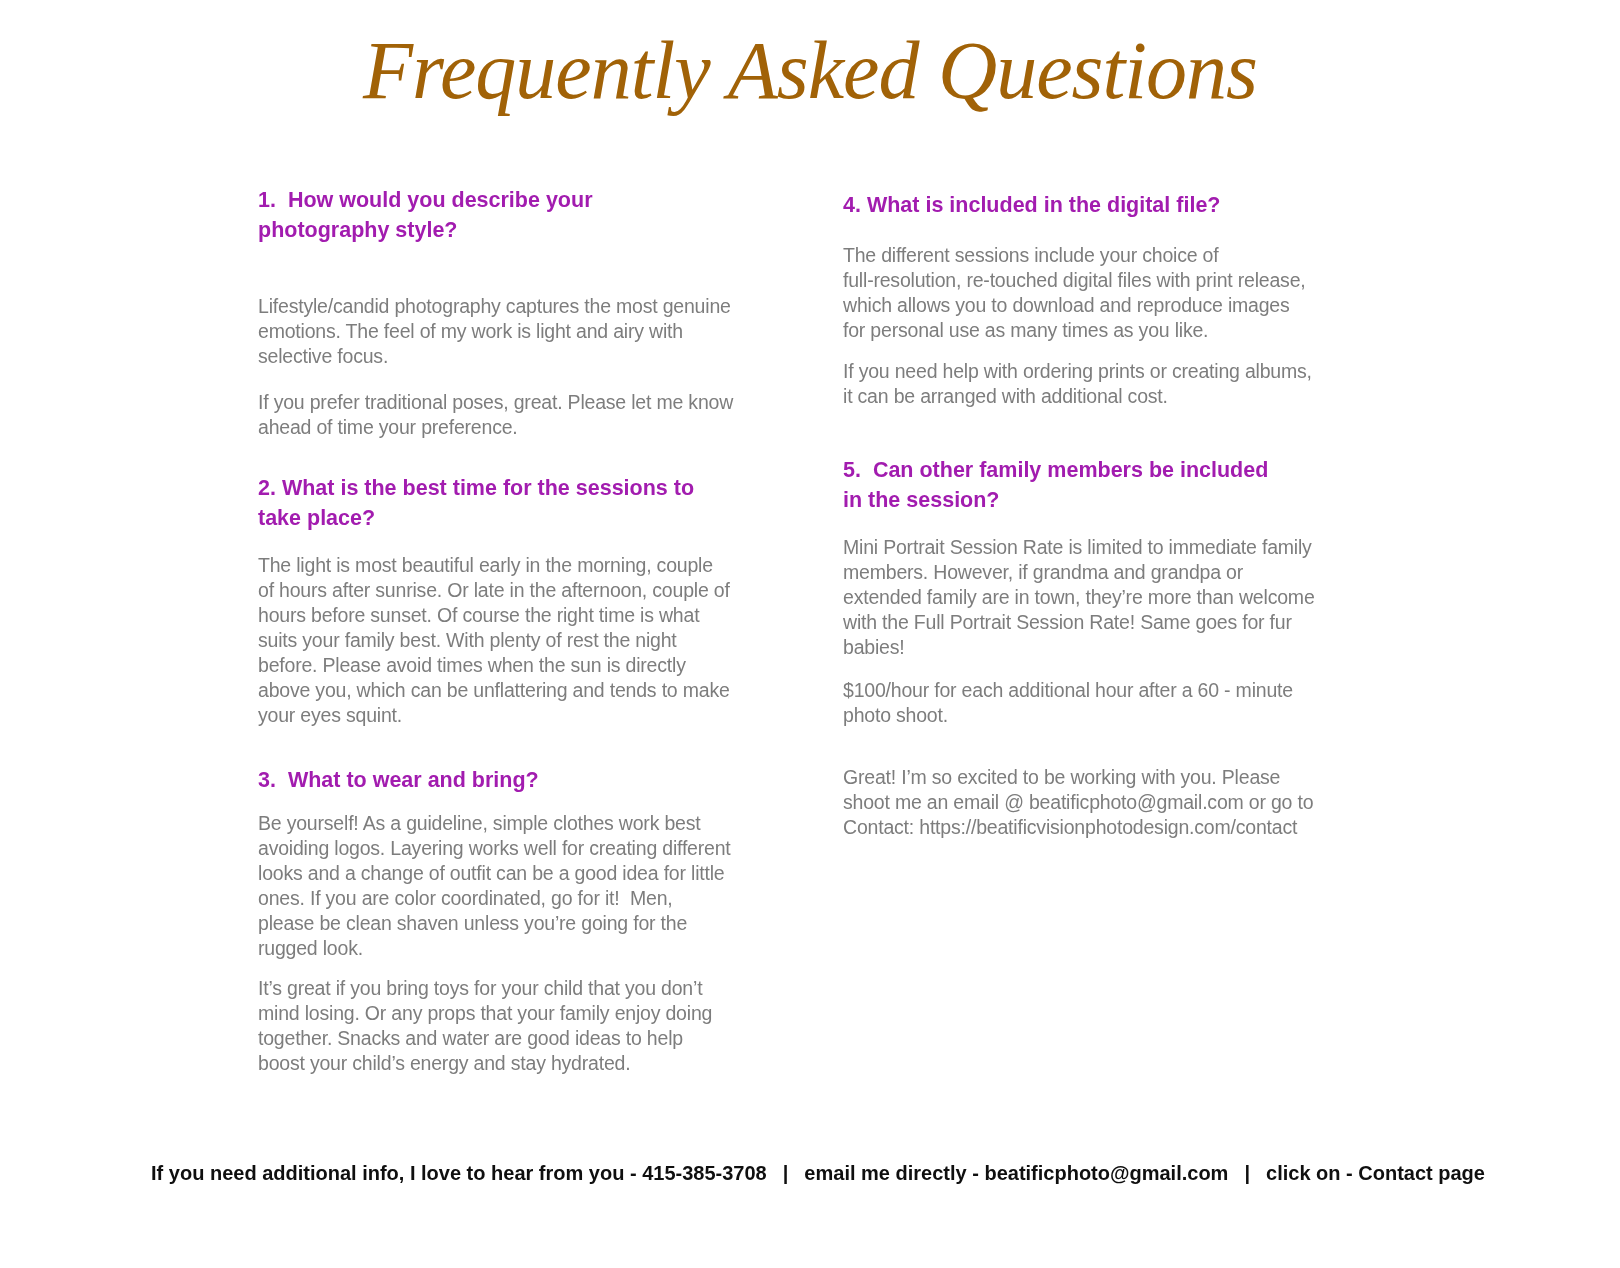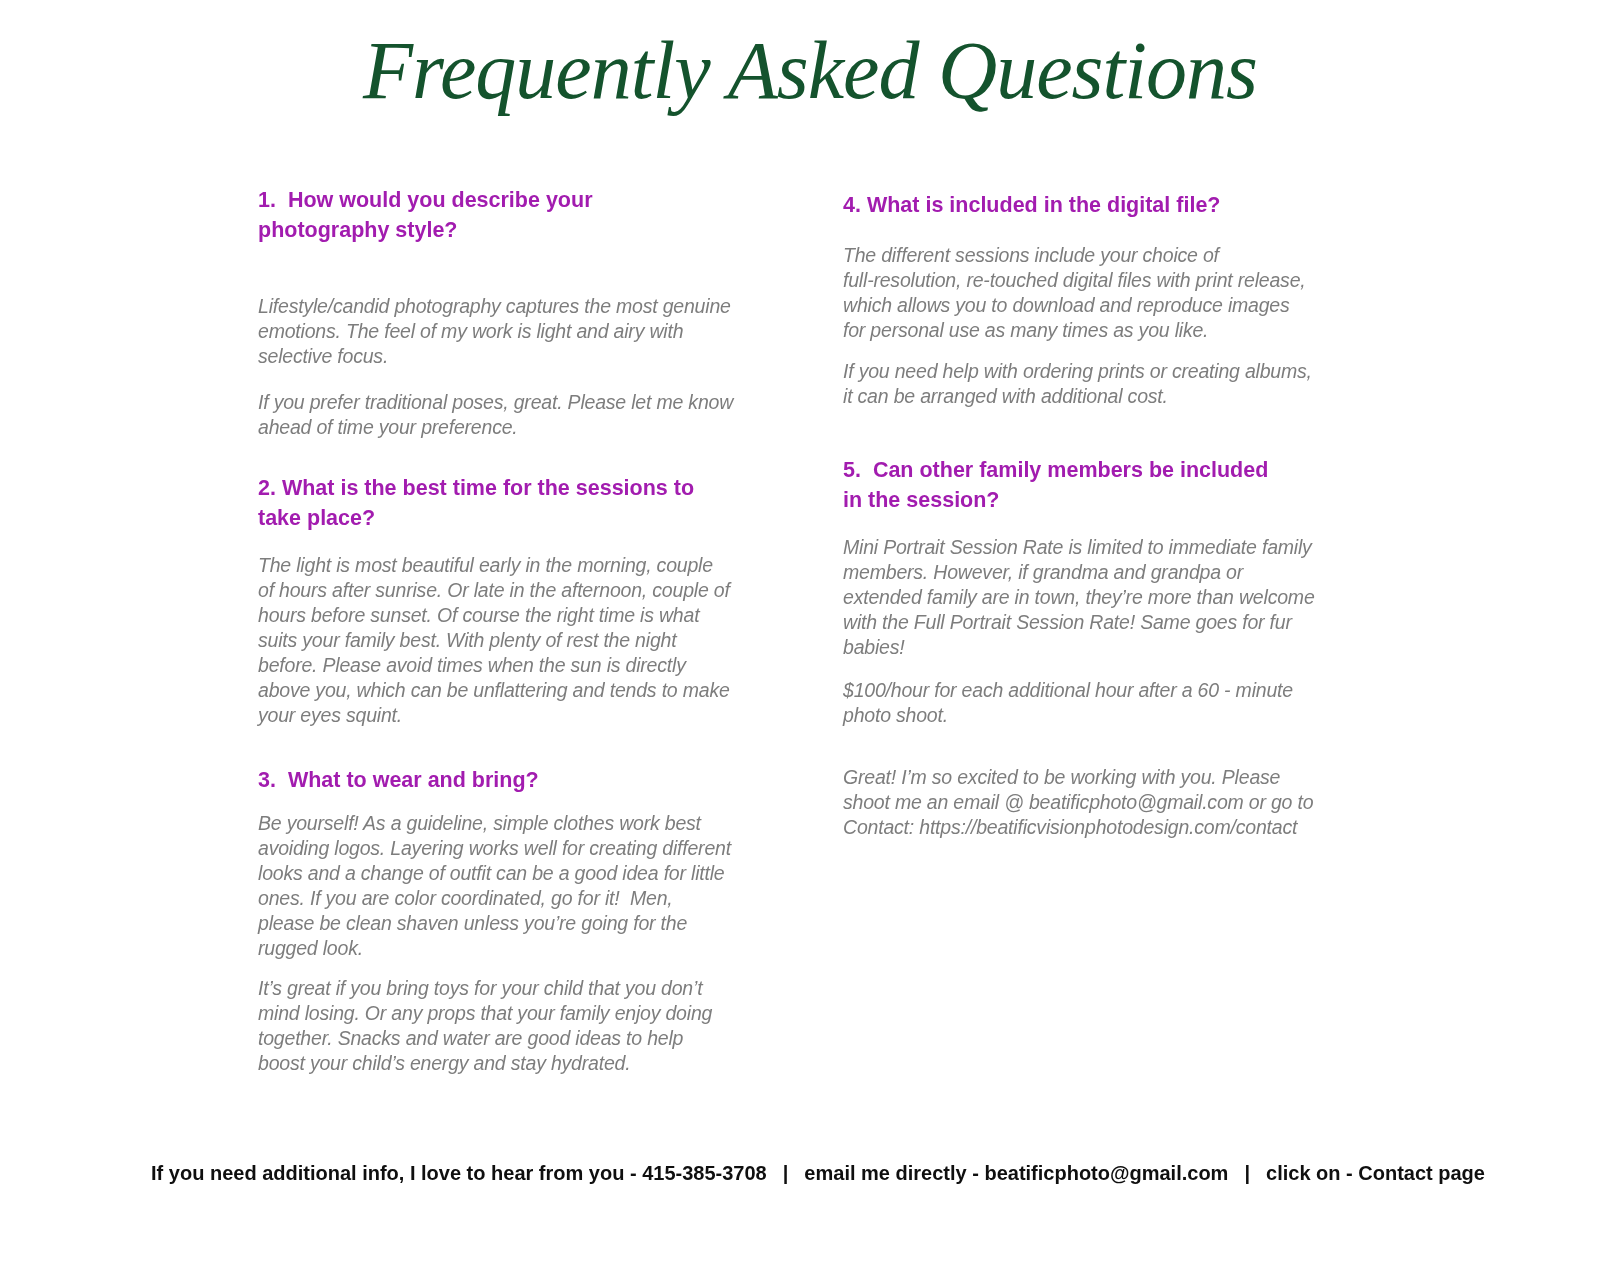--- a/index.html
+++ b/index.html
@@ -16,40 +16,39 @@
     top: 24px;
     left: 0;
     width: 100%;
     margin: 0;
     text-align: center;
     font-family: "Liberation Serif", serif;
     font-style: italic;
     font-weight: 400;
     font-size: 82px;
     letter-spacing: -1px;
-    color: #14532d;
+    color: #a16207;
   }
   .col {
     position: absolute;
     width: 560px;
   }
   .col-left  { left: 258px; top: 185px; }
   .col-right { left: 843px; top: 190px; }
   .faq-item { margin: 0; }
   .question {
     margin: 0;
     font-weight: bold;
     font-size: 21.5px;
     line-height: 30px;
     color: #a21caf;
     white-space: pre-wrap;
   }
   .answer {
     margin: 0;
-    font-style: italic;
     font-size: 19.5px;
     line-height: 25px;
     letter-spacing: -0.2px;
     color: #7d7d7d;
     white-space: pre-wrap;
   }
   .footer {
     position: absolute;
     left: 8px;
     top: 1162px;

